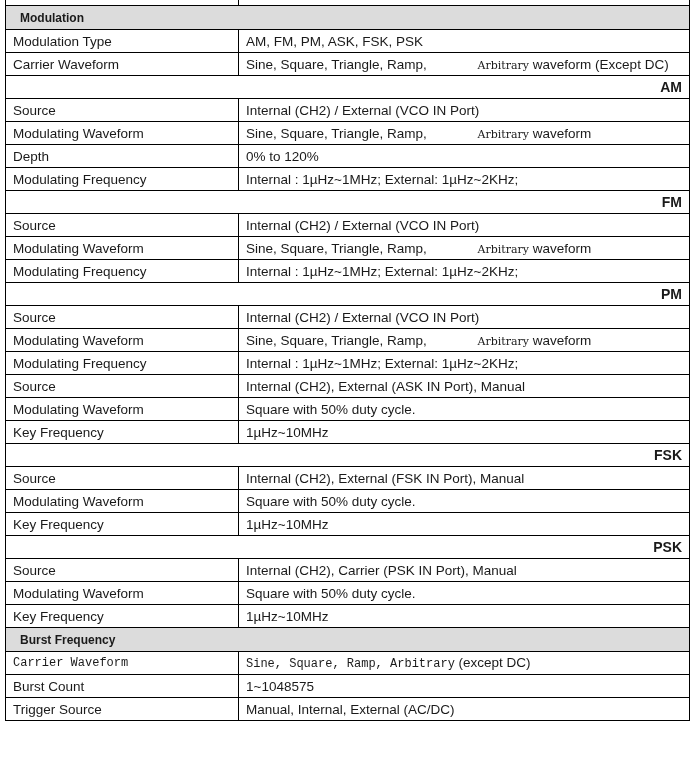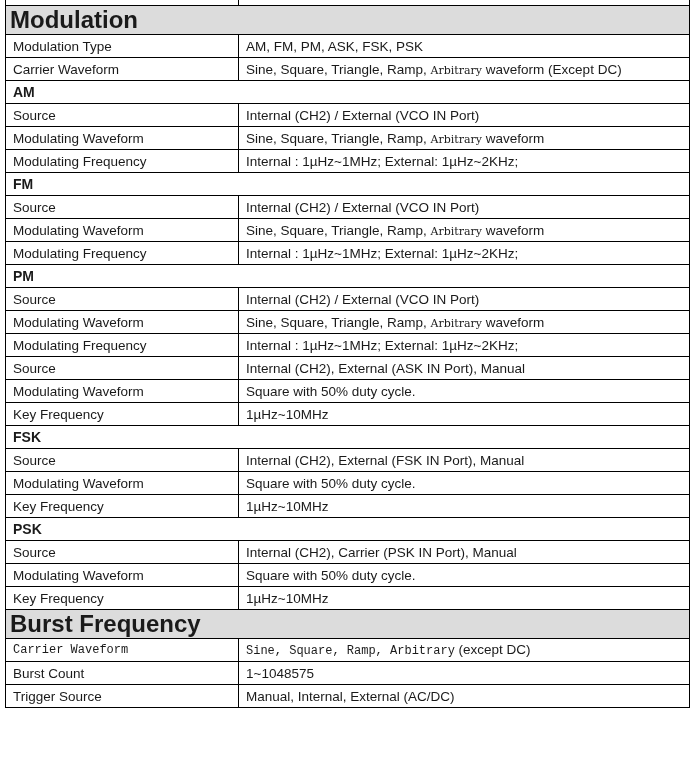--- a/index.html
+++ b/index.html
@@ -5,23 +5,23 @@
   html, body { margin: 0; padding: 0; background: #ffffff; }
   body { width: 693px; height: 766px; overflow: hidden; position: relative;
          font-family: "Liberation Sans", sans-serif; color: #1a1a1a; }
   .sheet { position: absolute; left: 5px; top: -6px; width: 684px; }
   table { border-collapse: collapse; width: 684px; table-layout: fixed; }
   td { border: 1px solid #000; padding: 0 7px; font-size: 13.5px; height: 22px; vertical-align: middle;
        white-space: nowrap; overflow: hidden; }
   col.c1 { width: 233px; }
   col.c2 { width: 451px; }
   tr.top td { height: 10px; }
-  tr.section td { background: #dcdcdc; font-size: 24px; font-weight: bold; height: 23px; padding-left: 4px; margin-top: 20px; }
-  tr.sub td { font-weight: bold; font-size: 14px; height: 22px; }
-  .mono { font-family: "DejaVu Serif", serif; font-size: 11px; letter-spacing: 0; }
+  tr.section td { background: #dcdcdc; font-size: 12px; font-weight: bold; height: 23px; padding-left: 14px; margin-top: 20px; }
+  tr.sub td { font-weight: bold; font-size: 14px; height: 22px; text-align: right; }
+  .mono { font-family: "DejaVu Serif", serif; font-size: 11px; letter-spacing: 0; margin-left: 47px; }
   .monoc { font-family: "Liberation Mono", monospace; font-size: 12px; }
 </style>
 </head>
 <body>
 
 <div class="sheet">
 <table>
   <colgroup>
         <col class="c1">
         <col class="c2">
@@ -47,20 +47,24 @@
   <tr class="sub">
           <td colspan="2">AM</td>
         </tr>
   <tr>
     <td>Source</td>
     <td>Internal (CH2) / External (VCO IN Port)</td>
   </tr>
   <tr>
     <td>Modulating Waveform</td>
     <td><span>Sine, Square, Triangle, Ramp, </span><span class="mono">Arbitrary</span><span> waveform</span></td>
+  </tr>
+  <tr>
+    <td>Depth</td>
+    <td>0% to 120%</td>
   </tr>
   <tr>
     <td>Modulating Frequency</td>
     <td>Internal : 1µHz~1MHz;  External: 1µHz~2KHz;</td>
   </tr>
 
   <tr class="sub">
           <td colspan="2">FM</td>
         </tr>
   <tr>

